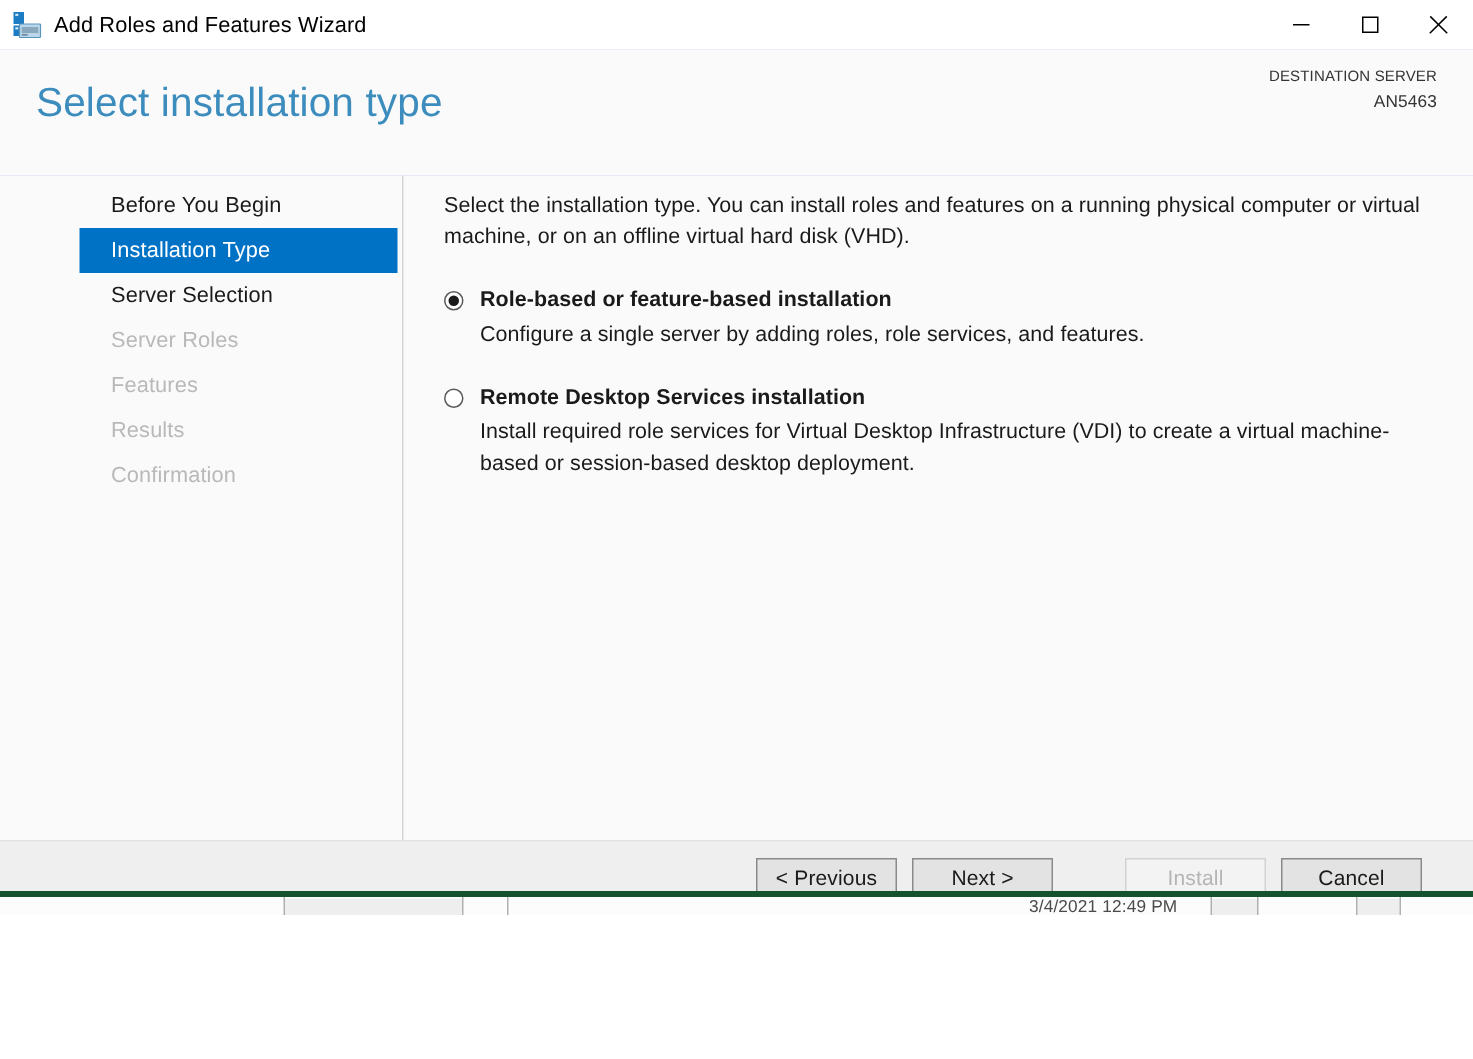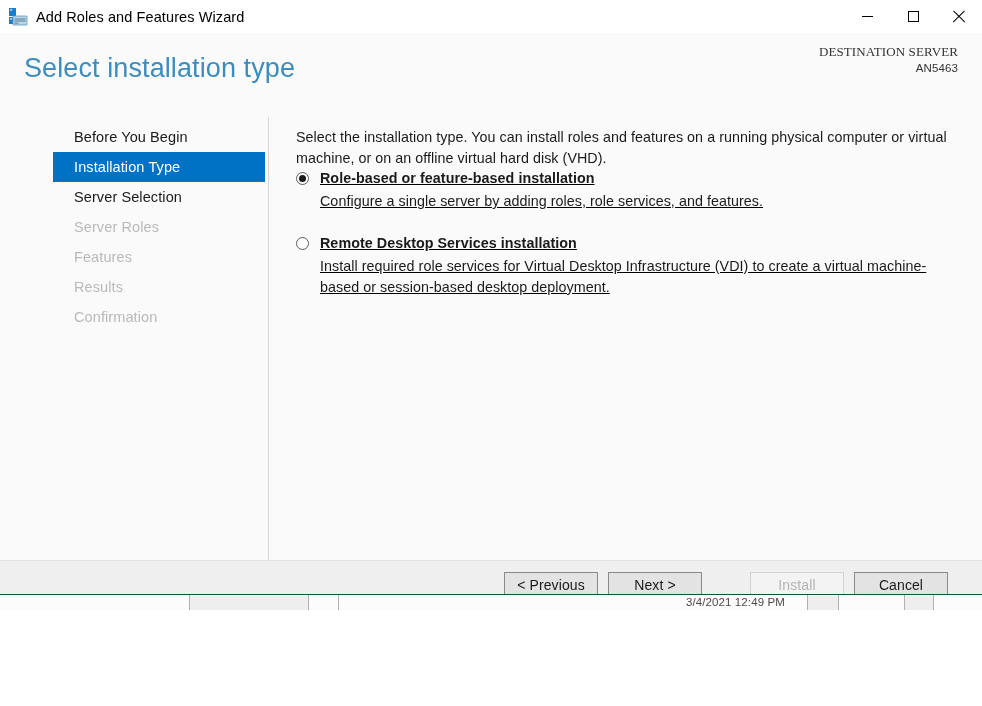--- a/index.html
+++ b/index.html
@@ -111,25 +111,24 @@
     letter-spacing: 0.1px;
     white-space: nowrap;
   }
   .dest-wrap {
     position: absolute;
     right: 24px;
     top: 10px;
     text-align: right;
   }
   .dest-label {
-    font-size: 13px;
+    font-size: 10px;
     color: #333333;
     letter-spacing: 0.1px;
     line-height: 17px;
-    font-family: Liberation Serif, serif;
   }
   .dest-value {
     font-size: 11.5px;
     color: #333333;
     letter-spacing: 0.1px;
     line-height: 17px;
   }
 
   
   .body-area {
@@ -174,21 +173,21 @@
   }
   .intro {
     font-size: 14.3px;
     color: #1a1a1a;
     line-height: 21px;
     letter-spacing: 0.05px;
     max-width: 690px;
     margin: 0;
   }
   .options {
-    text-decoration: underline;
+    margin-top: 22px;
   }
   .option-row {
     display: flex;
     align-items: flex-start;
   }
   .option-group { margin-bottom: 22px; }
   .radio {
     width: 13px;
     height: 13px;
     border-radius: 50%;
@@ -263,21 +262,21 @@
   }
 
   
   .taskbar-peek {
     position: absolute;
     left: 0;
     bottom: 0;
     width: 982px;
     height: 16px;
     background: #fcfcfc;
-    border-top: 1px solid #14532d;
+    border-top: 4px solid #14532d;
     overflow: hidden;
     text-align: right;
   }
   .tb-div {
     position: absolute;
     top: 0;
     width: 1px;
     height: 16px;
     background: #b0b0b0;
   }

